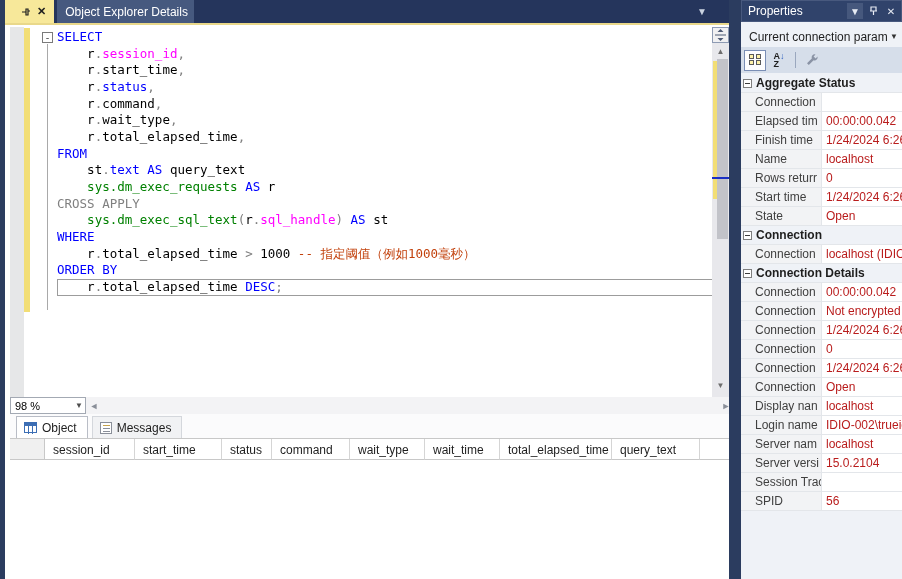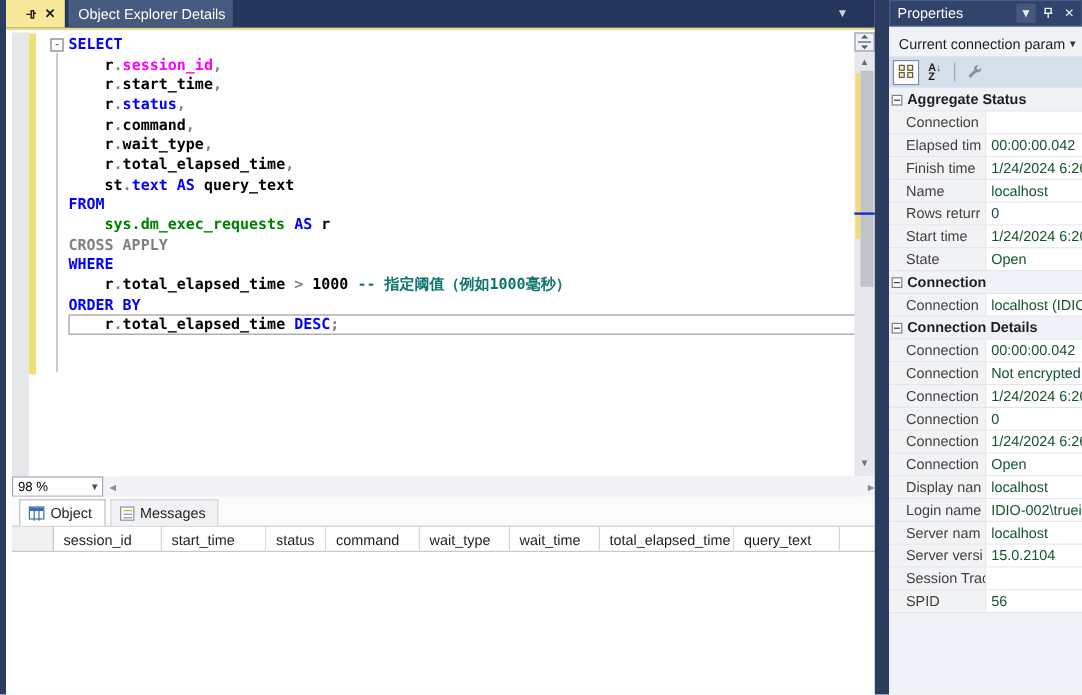--- a/index.html
+++ b/index.html
@@ -21,24 +21,24 @@
 
   
   .editor { position:absolute; left:5px; top:27px; width:724px; height:370px; background:#FFFFFF; display:flex; }
   .indicator-margin { width:14px; background:#E6E7E8; }
   .change-bar { width:6px; position:relative; }
   .change-bar .bar { position:absolute; left:0; top:1px; width:6px; height:284px; background:#F2DE76; }
   .code-area { position:relative; flex:1; padding:2px 0 0 27px; overflow:hidden; }
   .fold-box { position:absolute; left:12px; top:5px; width:11px; height:11px; border:1px solid #7A7A7A; background:#fff; color:#4D4D4D;
               font-size:10px; line-height:9px; text-align:center; font-family:"DejaVu Sans Mono",monospace; }
   .fold-line { position:absolute; left:17px; top:17px; width:1px; height:266px; background:#A9A9A9; }
-  .code-line { font-family:"DejaVu Sans Mono", monospace; font-size:12.5px; line-height:16.65px; white-space:pre; color:#000; width:668px;font-weight:bold; }
+  .code-line { font-family:"DejaVu Sans Mono", monospace; font-size:12.5px; line-height:16.65px; white-space:pre; color:#000; width:668px; }
   .code-line.current { outline:1px solid #9C9C9C; outline-offset:-1px; }
   .c-kw { color:#0000FF; } .c-tx { color:#000000; } .c-mg { color:#FF00FF; }
-  .c-gn { color:#008000; } .c-gy { color:#808080; } .c-cm { color:#0f766e; }
+  .c-gn { color:#008000; } .c-gy { color:#808080; } .c-cm { color:#c2410c; }
 
   
   .vscroll { position:absolute; right:0; top:27px; width:17px; height:370px; background:#E8E8EC; }
   .split-grip { position:absolute; top:0; left:0; width:17px; height:16px; background:#F0F0F2; border:1px solid #8E9BB3; display:flex; align-items:center; justify-content:center; }
   .vs-arrow { position:absolute; left:0; width:17px; height:14px; color:#6D6D6D; font-size:8px; text-align:center; line-height:14px; }
   .vs-up { top:18px; } .vs-down { top:352px; }
   .vs-annot { position:absolute; left:1px; top:34px; width:4px; height:138px; background:#F2DE76; }
   .vs-thumb { position:absolute; left:5px; top:32px; width:11px; height:180px; background:#C2C3C9; }
   .vs-caret { position:absolute; left:0; top:150px; width:17px; height:2px; background:#1A2FC4; }
 
@@ -88,21 +88,21 @@
   .az-icon { font-size:9px; font-weight:bold; color:#1E1E1E; line-height:8px; text-align:left; }
   .az-icon .ar { color:#2B5DBF; }
   .wrench-icon svg { display:block; }
 
   .props-grid { margin-top:1px; }
   .prow { display:flex; height:19px; font-size:12px; }
   .prow.cat { background:#EFF2F7; align-items:center; font-weight:bold; color:#1E1E1E; border-bottom:1px solid #E3E6EA; }
   .collapse-box { width:9px; height:9px; border:1px solid #7E7E7E; background:#fff; margin:0 4px 0 2px; position:relative; flex:none; }
   .collapse-box:before { content:""; position:absolute; left:1px; top:3px; width:5px; height:1px; background:#3C3C3C; }
   .prow .plabel { width:81px; background:#F2F3F5; color:#3F3F3F; border-right:1px solid #E3E6EA; border-bottom:1px solid #E3E6EA; padding:2px 0 0 14px; white-space:nowrap; overflow:hidden; flex:none; }
-  .prow .pvalue { flex:1; background:#FFFFFF; color:#14532d; border-bottom:1px solid #E3E6EA; padding:2px 0 0 4px; white-space:nowrap; overflow:hidden; }
+  .prow .pvalue { flex:1; background:#FFFFFF; color:#b91c1c; border-bottom:1px solid #E3E6EA; padding:2px 0 0 4px; white-space:nowrap; overflow:hidden; }
 </style>
 </head>
 <body>
 
 <div class="app">
 
   <div class="left-region">
 
     <div class="tabbar">
       <div class="tab active">
@@ -129,24 +129,25 @@
       <div class="code-area" id="code-area">
         <span class="fold-box" id="fold-box">-</span>
         <span class="fold-line"></span>
       <div class="code-line"><span class="c-kw">SELECT</span></div>
           <div class="code-line"><span class="c-tx">    r</span><span class="c-gy">.</span><span class="c-mg">session_id</span><span class="c-gy">,</span></div>
           <div class="code-line"><span class="c-tx">    r</span><span class="c-gy">.</span><span class="c-tx">start_time</span><span class="c-gy">,</span></div>
           <div class="code-line"><span class="c-tx">    r</span><span class="c-gy">.</span><span class="c-kw">status</span><span class="c-gy">,</span></div>
           <div class="code-line"><span class="c-tx">    r</span><span class="c-gy">.</span><span class="c-tx">command</span><span class="c-gy">,</span></div>
           <div class="code-line"><span class="c-tx">    r</span><span class="c-gy">.</span><span class="c-tx">wait_type</span><span class="c-gy">,</span></div>
           <div class="code-line"><span class="c-tx">    r</span><span class="c-gy">.</span><span class="c-tx">total_elapsed_time</span><span class="c-gy">,</span></div>
+          <div class="code-line"><span class="c-kw">FROM</span></div>
           <div class="code-line"><span class="c-tx">    st</span><span class="c-gy">.</span><span class="c-kw">text</span><span class="c-tx"> </span><span class="c-kw">AS</span><span class="c-tx"> query_text</span></div>
-          <div class="code-line"><span class="c-kw">FROM</span></div>
           <div class="code-line"><span class="c-tx">    </span><span class="c-gn">sys.dm_exec_requests</span><span class="c-tx"> </span><span class="c-kw">AS</span><span class="c-tx"> r</span></div>
           <div class="code-line"><span class="c-gy">CROSS APPLY</span></div>
+          <div class="code-line"><span class="c-tx">    </span><span class="c-gn">sys.dm_exec_sql_text</span><span class="c-gy">(</span><span class="c-tx">r</span><span class="c-gy">.</span><span class="c-mg">sql_handle</span><span class="c-gy">)</span><span class="c-tx"> </span><span class="c-kw">AS</span><span class="c-tx"> st</span></div>
           <div class="code-line"><span class="c-kw">WHERE</span></div>
           <div class="code-line"><span class="c-tx">    r</span><span class="c-gy">.</span><span class="c-tx">total_elapsed_time</span><span class="c-tx"> </span><span class="c-gy">&gt;</span><span class="c-tx"> 1000 </span><span class="c-cm">-- 指定阈值（例如1000毫秒）</span></div>
           <div class="code-line"><span class="c-kw">ORDER BY</span></div>
           <div class="code-line current"><span class="c-tx">    r</span><span class="c-gy">.</span><span class="c-tx">total_elapsed_time</span><span class="c-tx"> </span><span class="c-kw">DESC</span><span class="c-gy">;</span></div>
         </div>
     </div>
 
     <div class="vscroll">
       <div class="split-grip">
         <svg width="11" height="12" viewBox="0 0 11 12">

